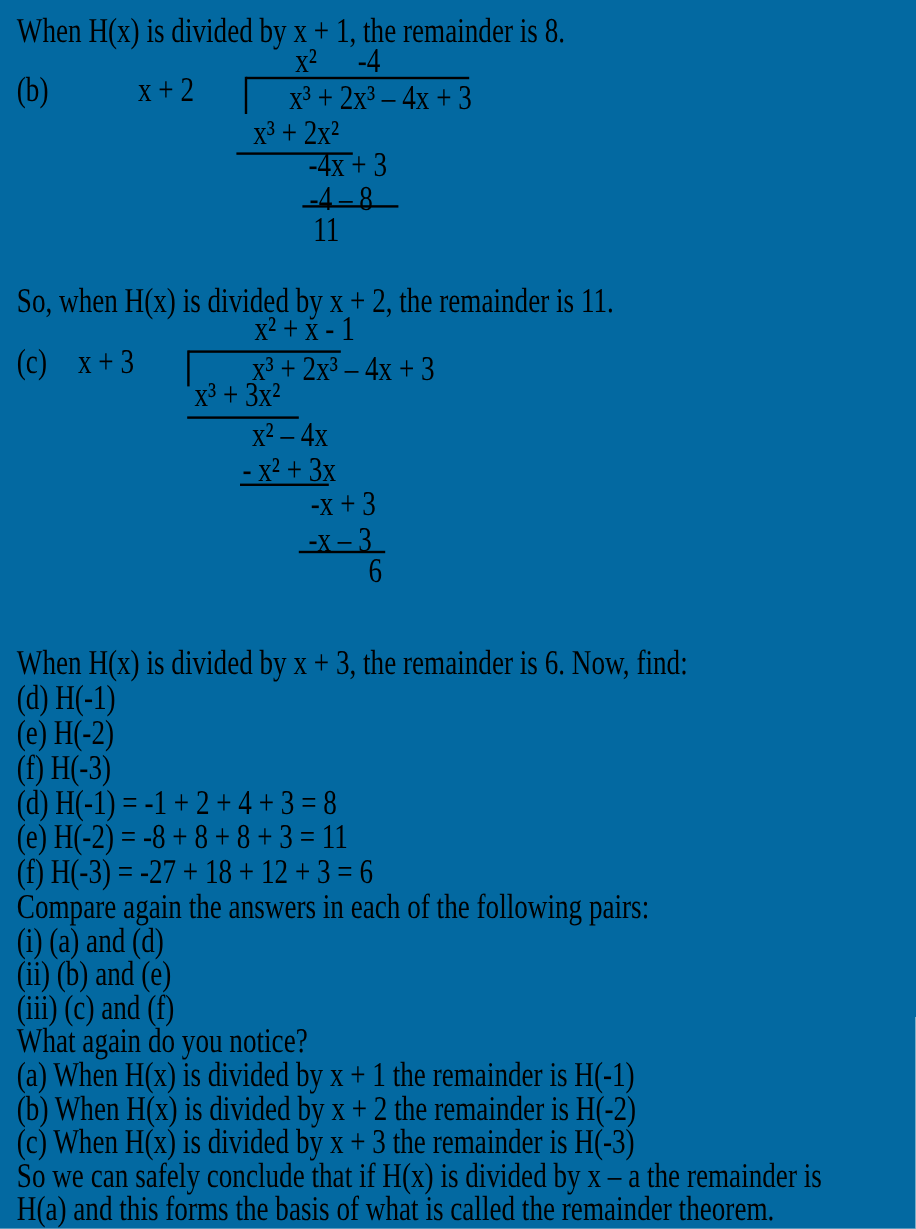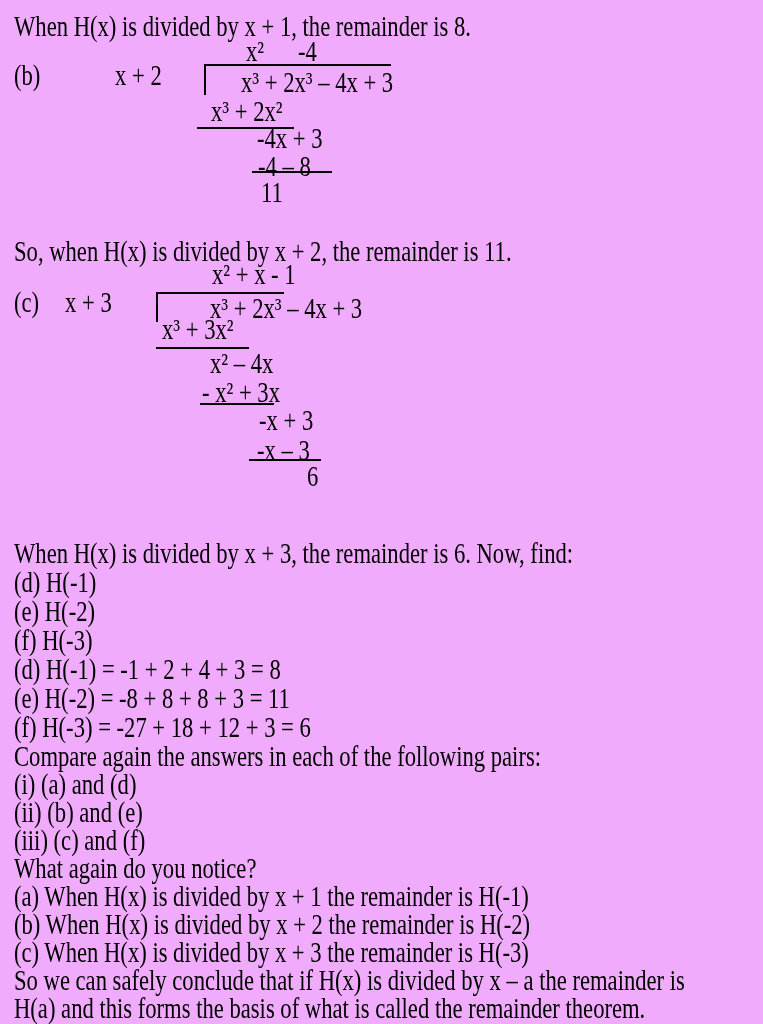--- a/index.html
+++ b/index.html
@@ -1,20 +1,20 @@
 <!DOCTYPE html>
 <html><head>
 <meta charset="utf-8">
 <style>
   html, body { margin: 0; padding: 0; background: #e8e8e8; }
   .page {
     position: relative;
     width: 763px;
     height: 1024px;
-    background: #f0abfc;
+    background: #0369a1;
     color: #000000;
     font-family: "Liberation Serif", serif;
     font-size: 29px;
     overflow: hidden;
   }
   
   .tx {
     transform: scaleX(0.78);
     transform-origin: 0 0;
     white-space: pre;

